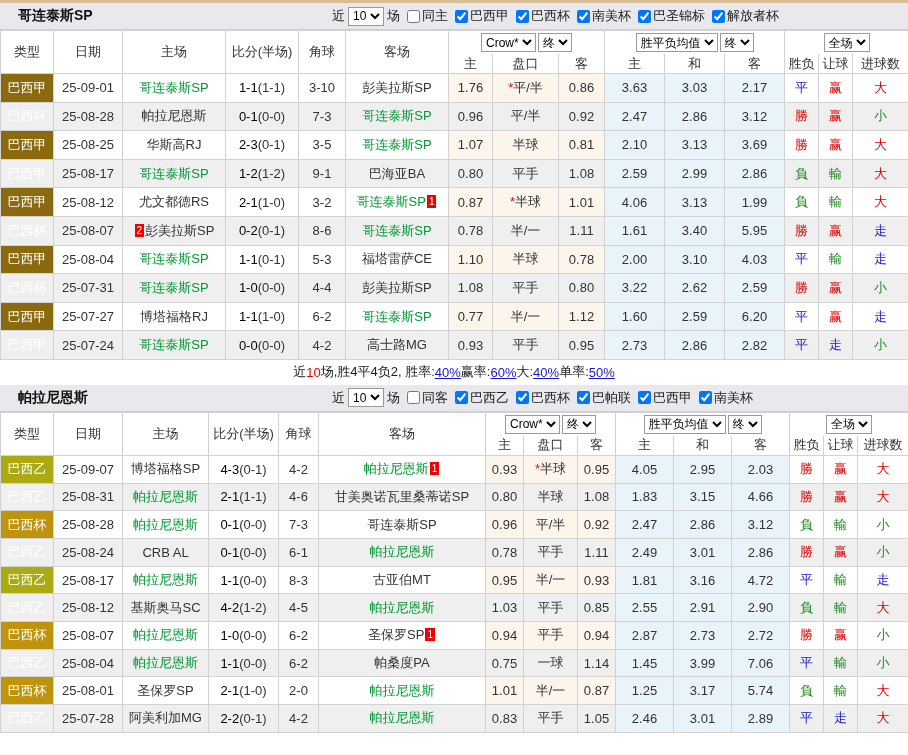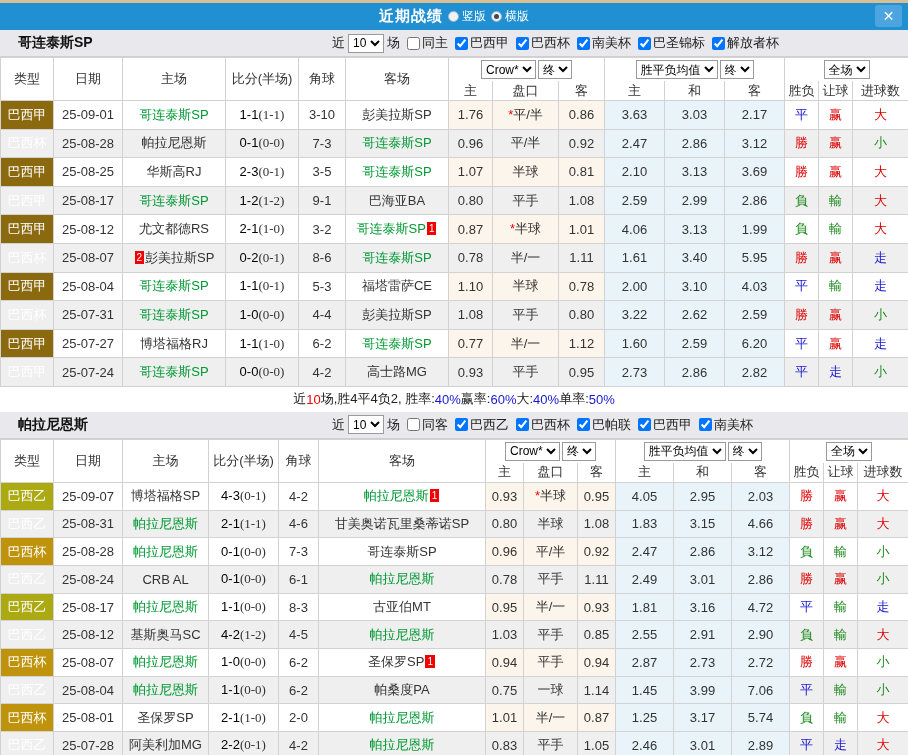--- a/index.html
+++ b/index.html
@@ -41,50 +41,36 @@
   .lg-jia{background:#8a690f;}
   .lg-bei{background:#bf930b;}
   .lg-yi{background:#abaa12;}
   tr.alt td{background:#efefef;}
   td.crow{background:#fcf5ec;}
   tr.alt td.crow{background:#efefef;}
   td.mean{background:#e8f3fa;}
   tr.alt td.mean{background:#e8f3fa;}
   .green{color:#009933;}
   .score{color:#000000;}
-  .half{color:#333;font-family:Liberation Serif, serif;}
+  .half{color:#333;}
   .res-r{color:#dd0000;}
   .res-g{color:#1e8a1e;}
   .res-b{color:#1717d1;}
   .badge{background:#f20000;color:#fff;font-size:10px;padding:0 2px;margin:0 1px;display:inline-block;line-height:13px;vertical-align:1px;}
   .star{color:#f20000;}
   .summary{height:25px;display:flex;align-items:center;justify-content:center;font-size:13px;background:#fff;}
   .sum-k{color:#222;}
   .sum-r{color:#e80000;}
-  .sum-b{color:#1717d1;}
+  .sum-b{color:#1717d1;text-decoration:underline;}
 </style>
 </head>
 <body>
 
 <div class="app">
   <div class="topstrip"></div>
-  <div class="titlebar">
-    <div class="title-group">
-      <span class="title">近期战绩</span>
-      <span class="radio-opt">
-        <span class="rb"></span>
-        <span>竖版</span>
-      </span>
-      <span class="radio-opt">
-        <span class="rb sel"></span>
-        <span>横版</span>
-      </span>
-    </div>
-    <div class="close-btn">✕</div>
-  </div>
   <div id="sections">
       <div class="teambar">
         <span class="teamname">哥连泰斯SP</span>
      <span class="filters">
        <span>近</span>
        <select><option>10</option></select>
        <span>场</span>
        <span class="cb-label">
             <input type="checkbox" style="">
             <span>同主</span>

